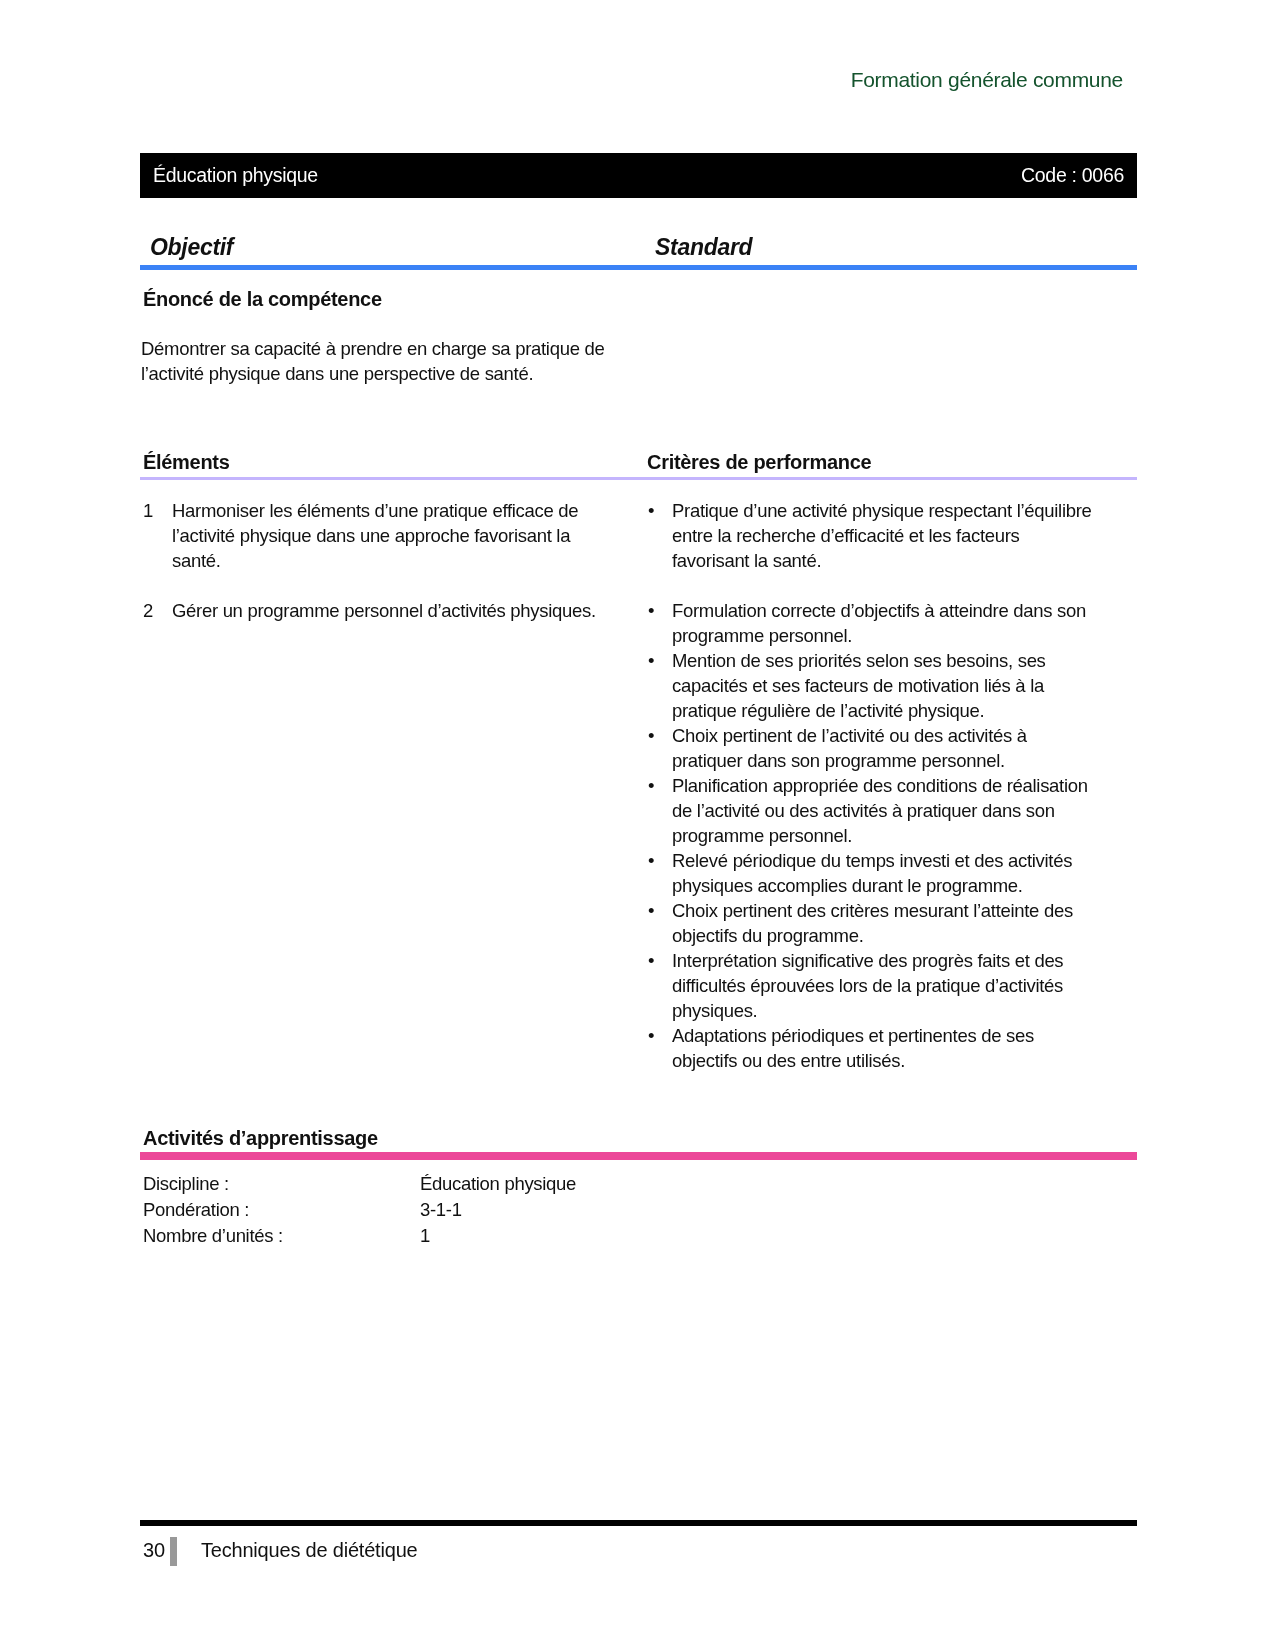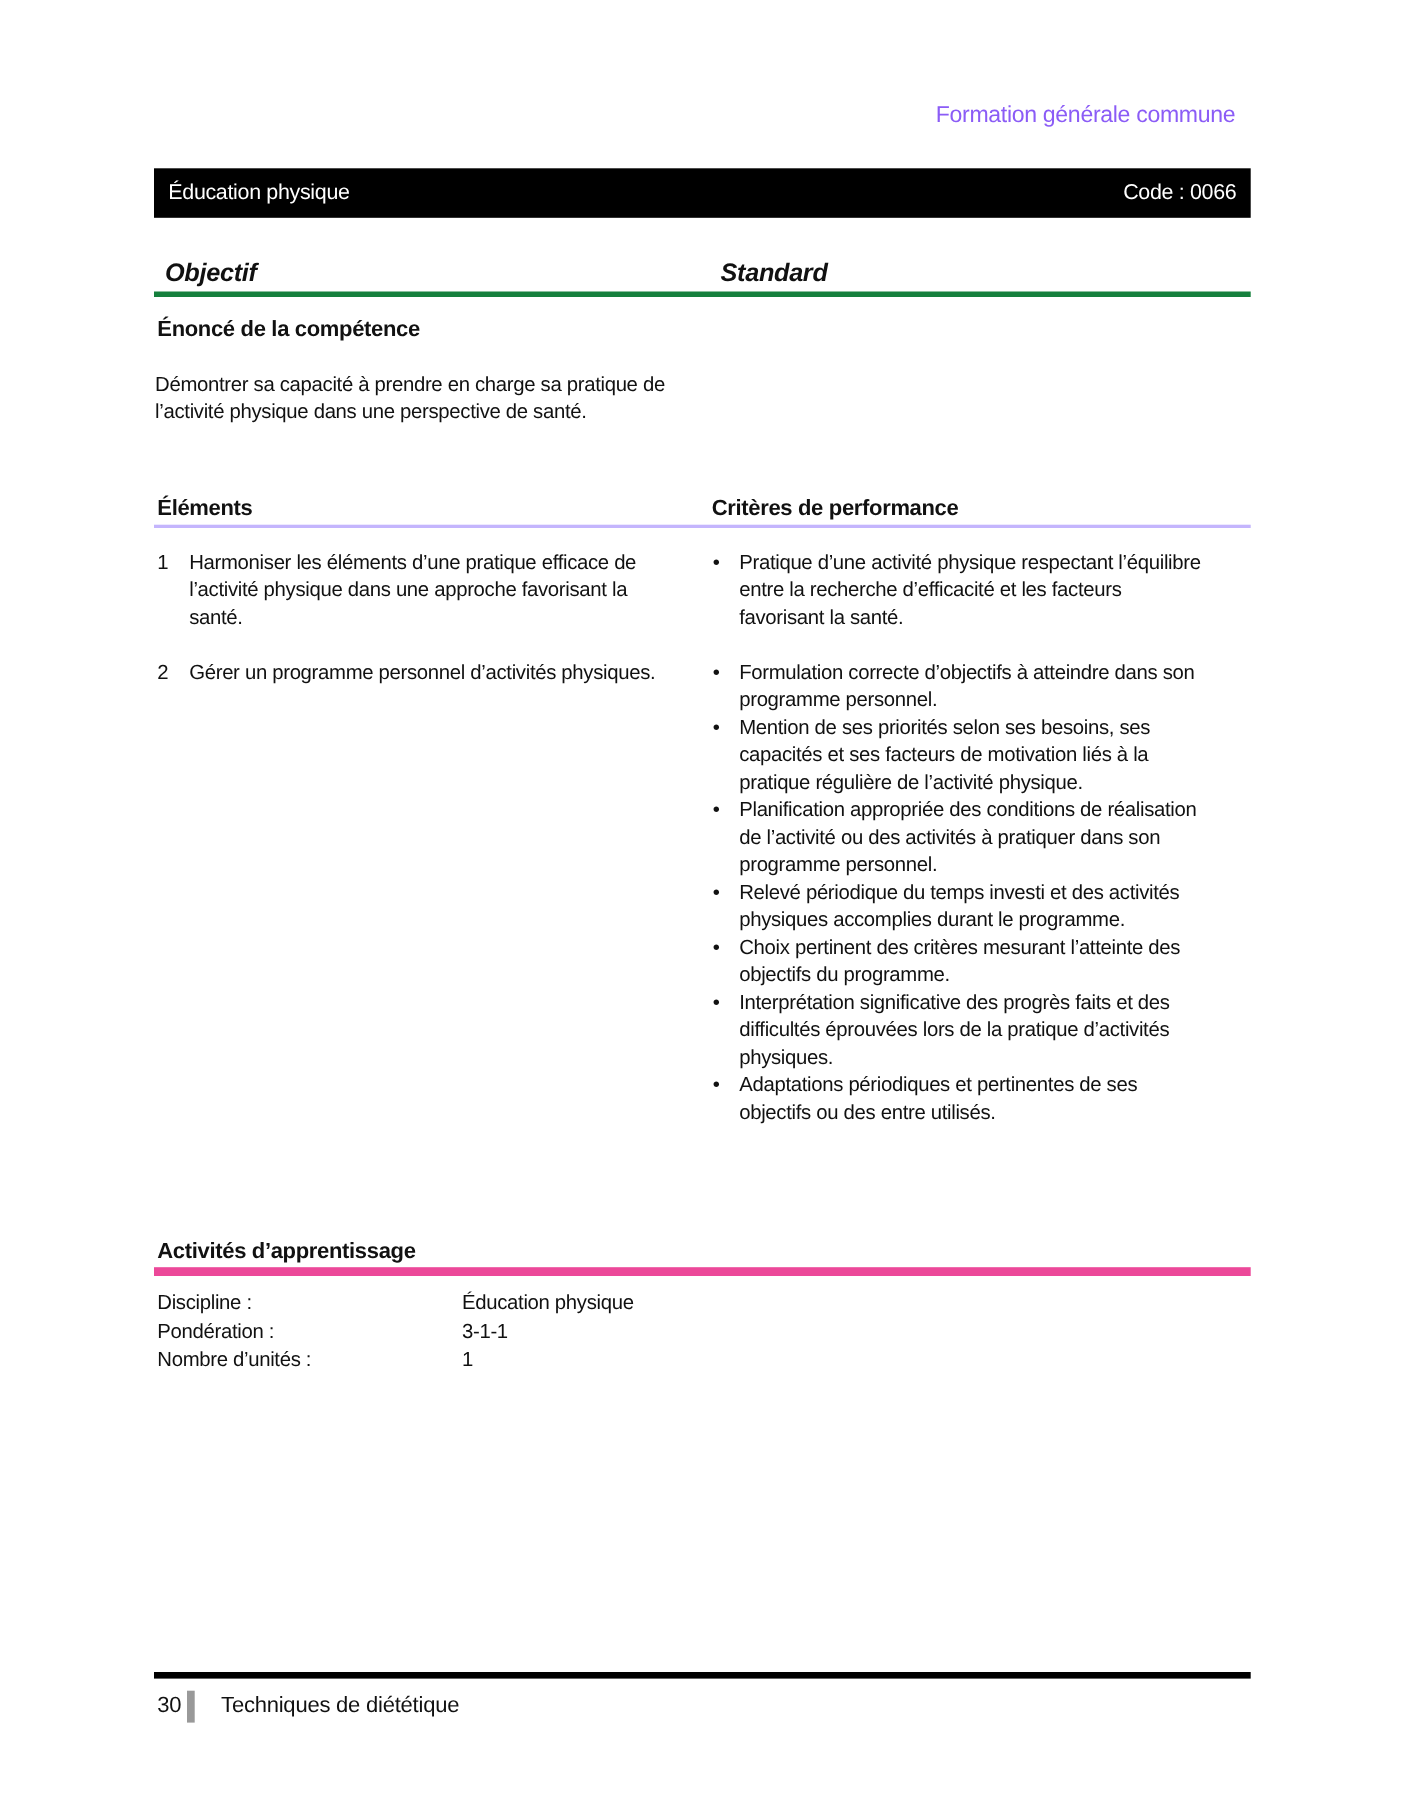--- a/index.html
+++ b/index.html
@@ -14,22 +14,21 @@
     letter-spacing: -0.3px;
     overflow: hidden;
   }
 
   
   .running-header {
     position: absolute;
     top: 68px;
     right: 152px;
     font-size: 21px;
-    color: #8b5cf6;
-    margin-top: 25px;
+    color: #14532d;
   }
 
   
   .title-bar {
     position: absolute;
     top: 153px;
     left: 140px;
     width: 997px;
     height: 45px;
     background: #000000;
@@ -42,21 +41,21 @@
     font-size: 19.5px;
   }
 
   
   .obj-std-row {
     position: absolute;
     top: 228px;
     left: 140px;
     width: 997px;
     height: 37px;
-    border-bottom: 5px solid #15803d;
+    border-bottom: 5px solid #3b82f6;
     box-sizing: content-box;
   }
   .obj-std-row .objectif {
     position: absolute;
     left: 10px;
     bottom: 4px;
     font-size: 23px;
     font-weight: bold;
     font-style: italic;
   }
@@ -244,20 +243,24 @@
       <div class="bullet-item">
         <span class="dot"></span>
         <span class="btext">Formulation correcte d’objectifs à atteindre dans son programme personnel.</span>
       </div>
       <div class="bullet-item">
         <span class="dot"></span>
         <span class="btext">Mention de ses priorités selon ses besoins, ses capacités et ses facteurs de motivation liés à la pratique régulière de l’activité physique.</span>
       </div>
       <div class="bullet-item">
         <span class="dot"></span>
+        <span class="btext">Choix pertinent de l’activité ou des activités à pratiquer dans son programme personnel.</span>
+      </div>
+      <div class="bullet-item">
+        <span class="dot"></span>
         <span class="btext">Planification appropriée des conditions de réalisation de l’activité ou des activités à pratiquer dans son programme personnel.</span>
       </div>
       <div class="bullet-item">
         <span class="dot"></span>
         <span class="btext">Relevé périodique du temps investi et des activités physiques accomplies durant le programme.</span>
       </div>
       <div class="bullet-item">
         <span class="dot"></span>
         <span class="btext">Choix pertinent des critères mesurant l’atteinte des objectifs du programme.</span>
       </div>

